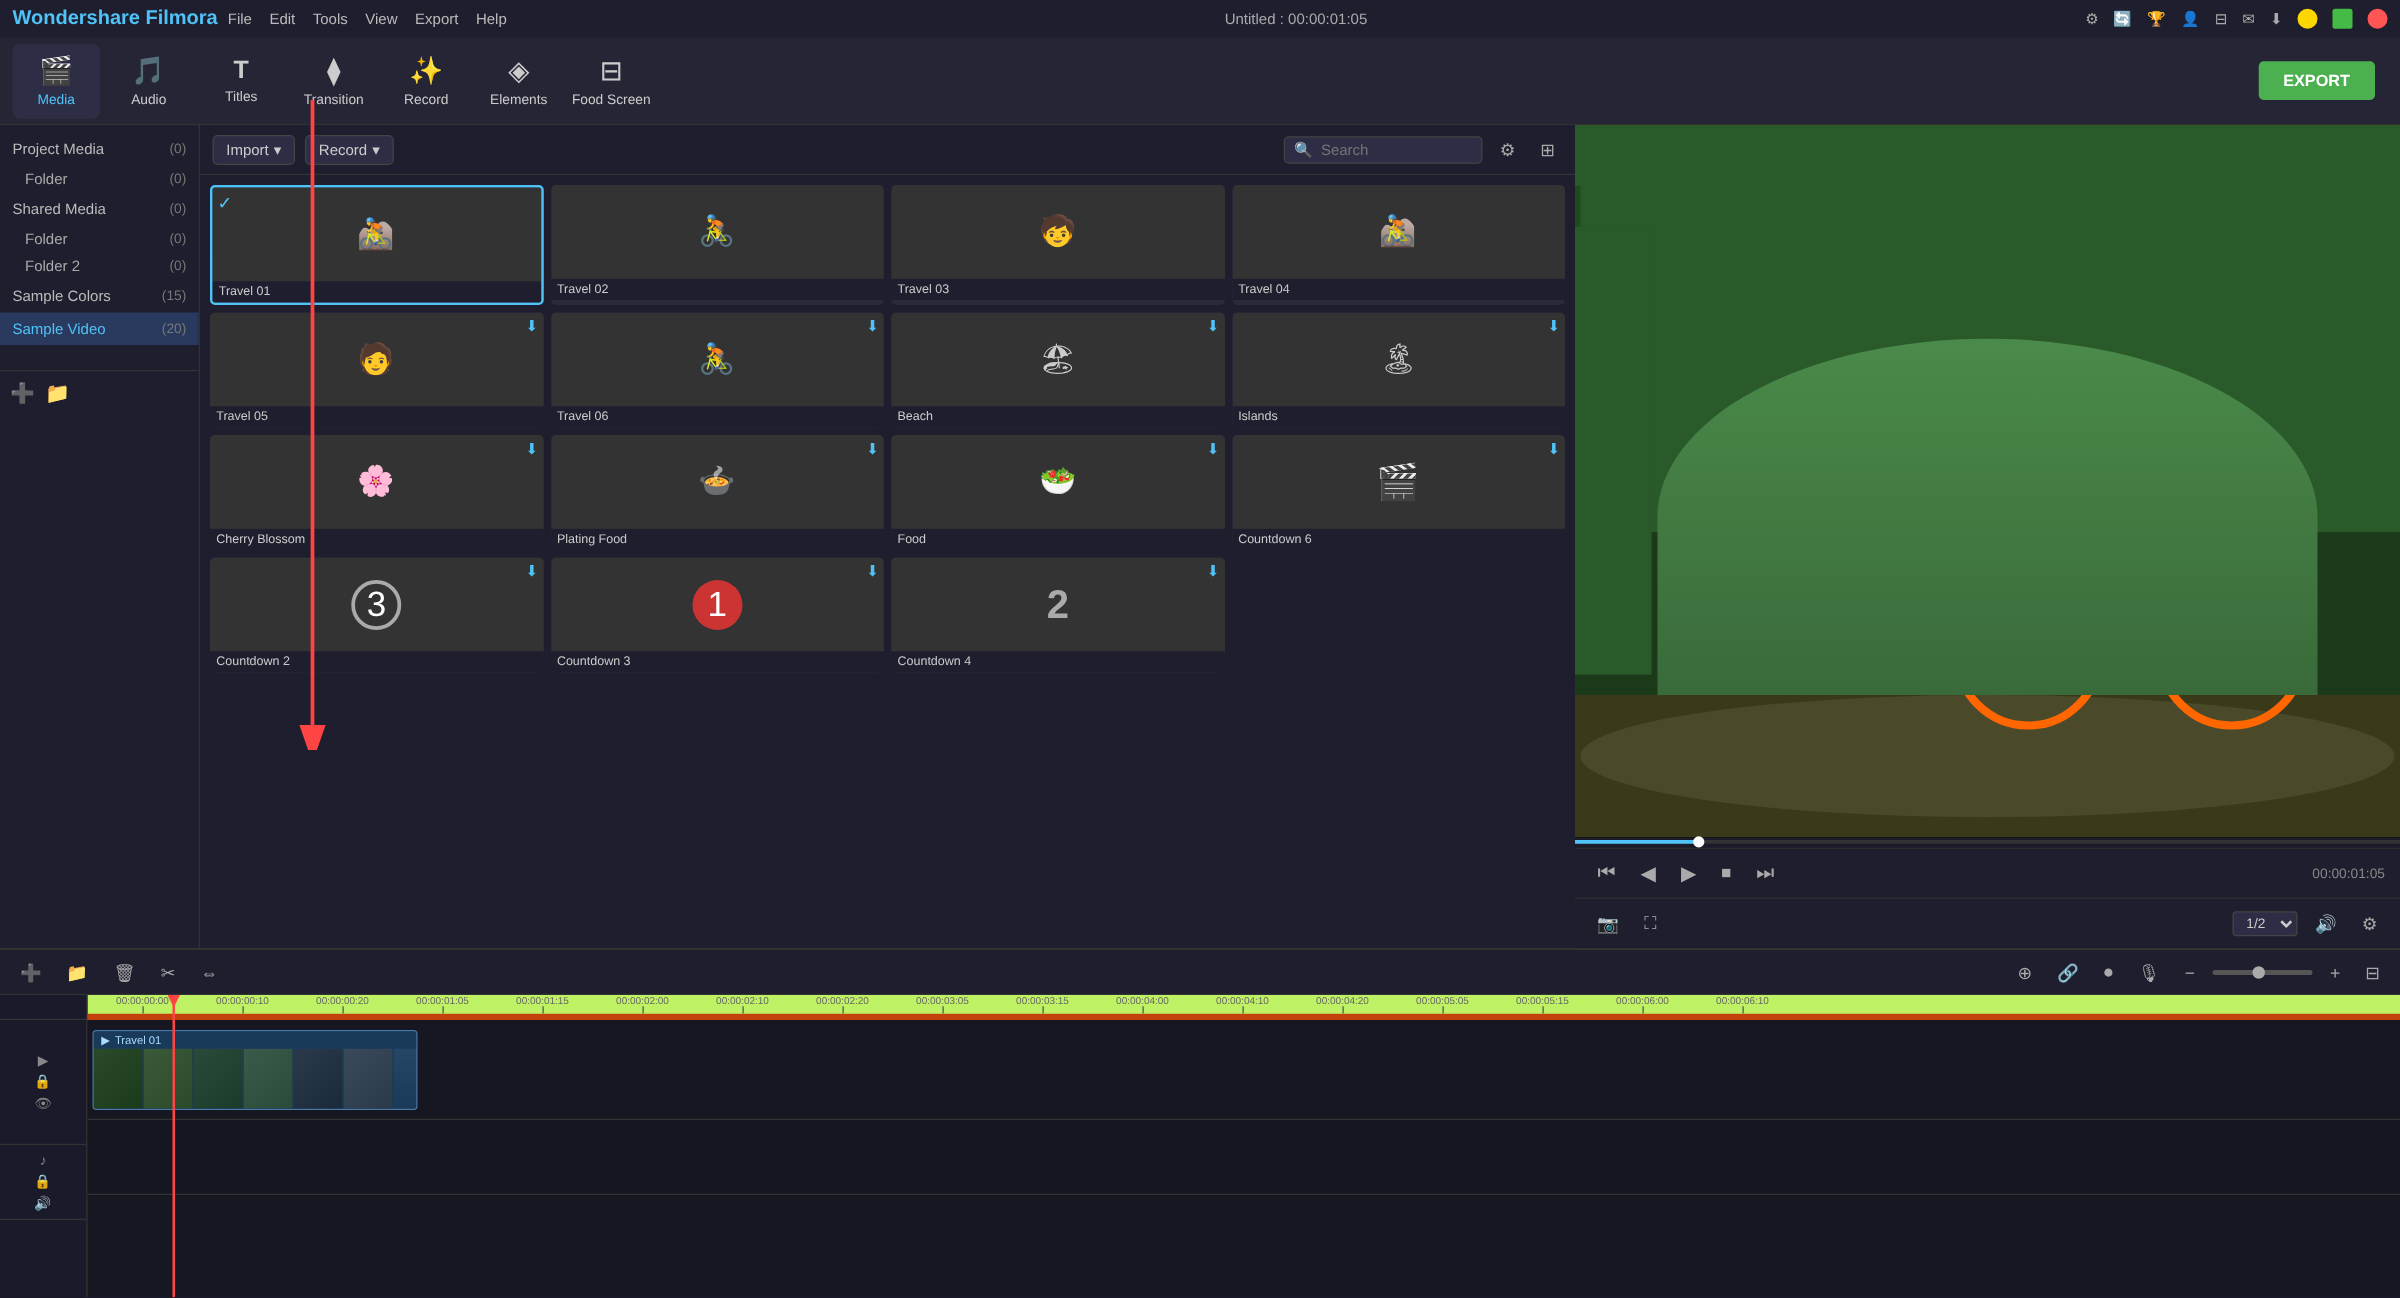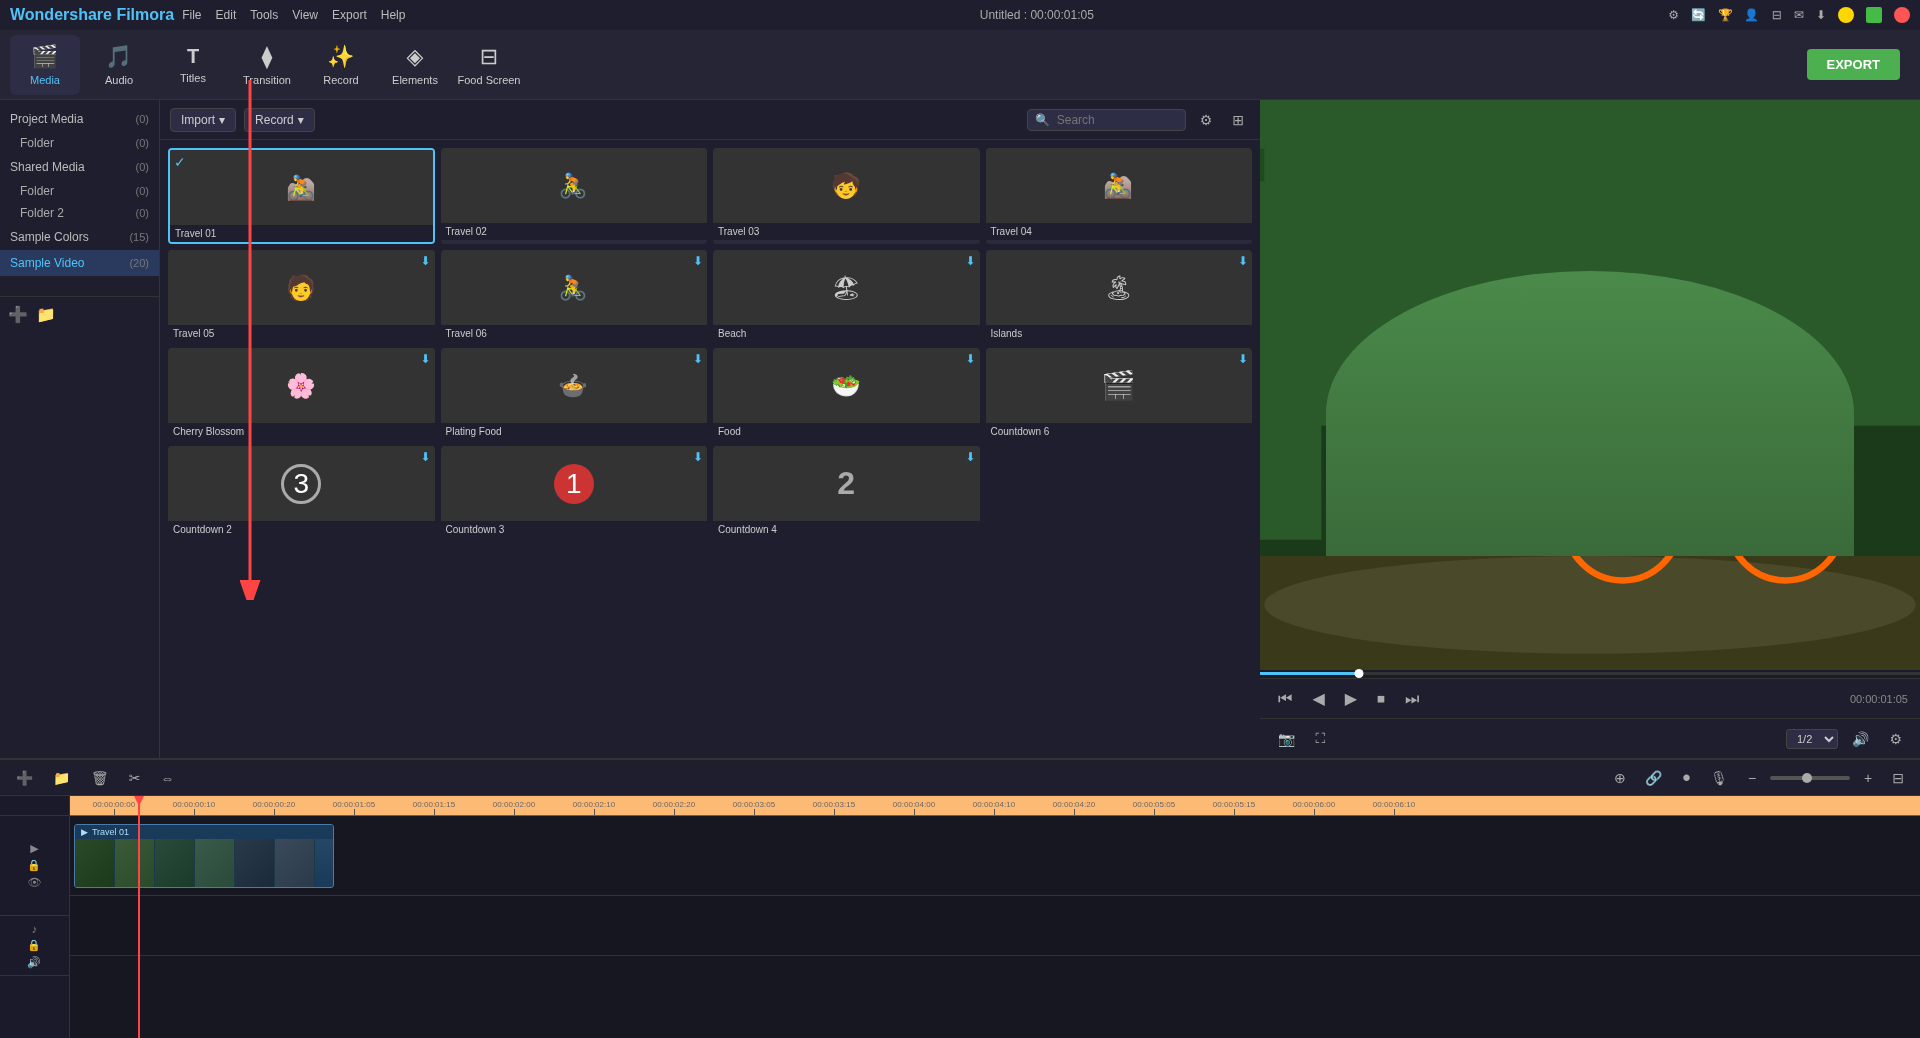--- a/index.html
+++ b/index.html
@@ -321,22 +321,22 @@
     }
     .track-label .track-icons { display: flex; flex-direction: column; gap: 4px; align-items: center; }
 
     #timeline-content {
       flex: 1;
       position: relative;
       overflow-x: auto;
     }
     #timeline-ruler {
       height: 20px;
-      background: #fdba74;
-      border-bottom: 1px solid #c2410c;
+      background: #bef264;
+      border-bottom: 5px solid #c2410c;
       display: flex;
       align-items: flex-end;
       position: relative;
       overflow: hidden;
     }
     .ruler-marks {
       display: flex;
       align-items: flex-end;
       height: 100%;
       padding: 0 4px;

